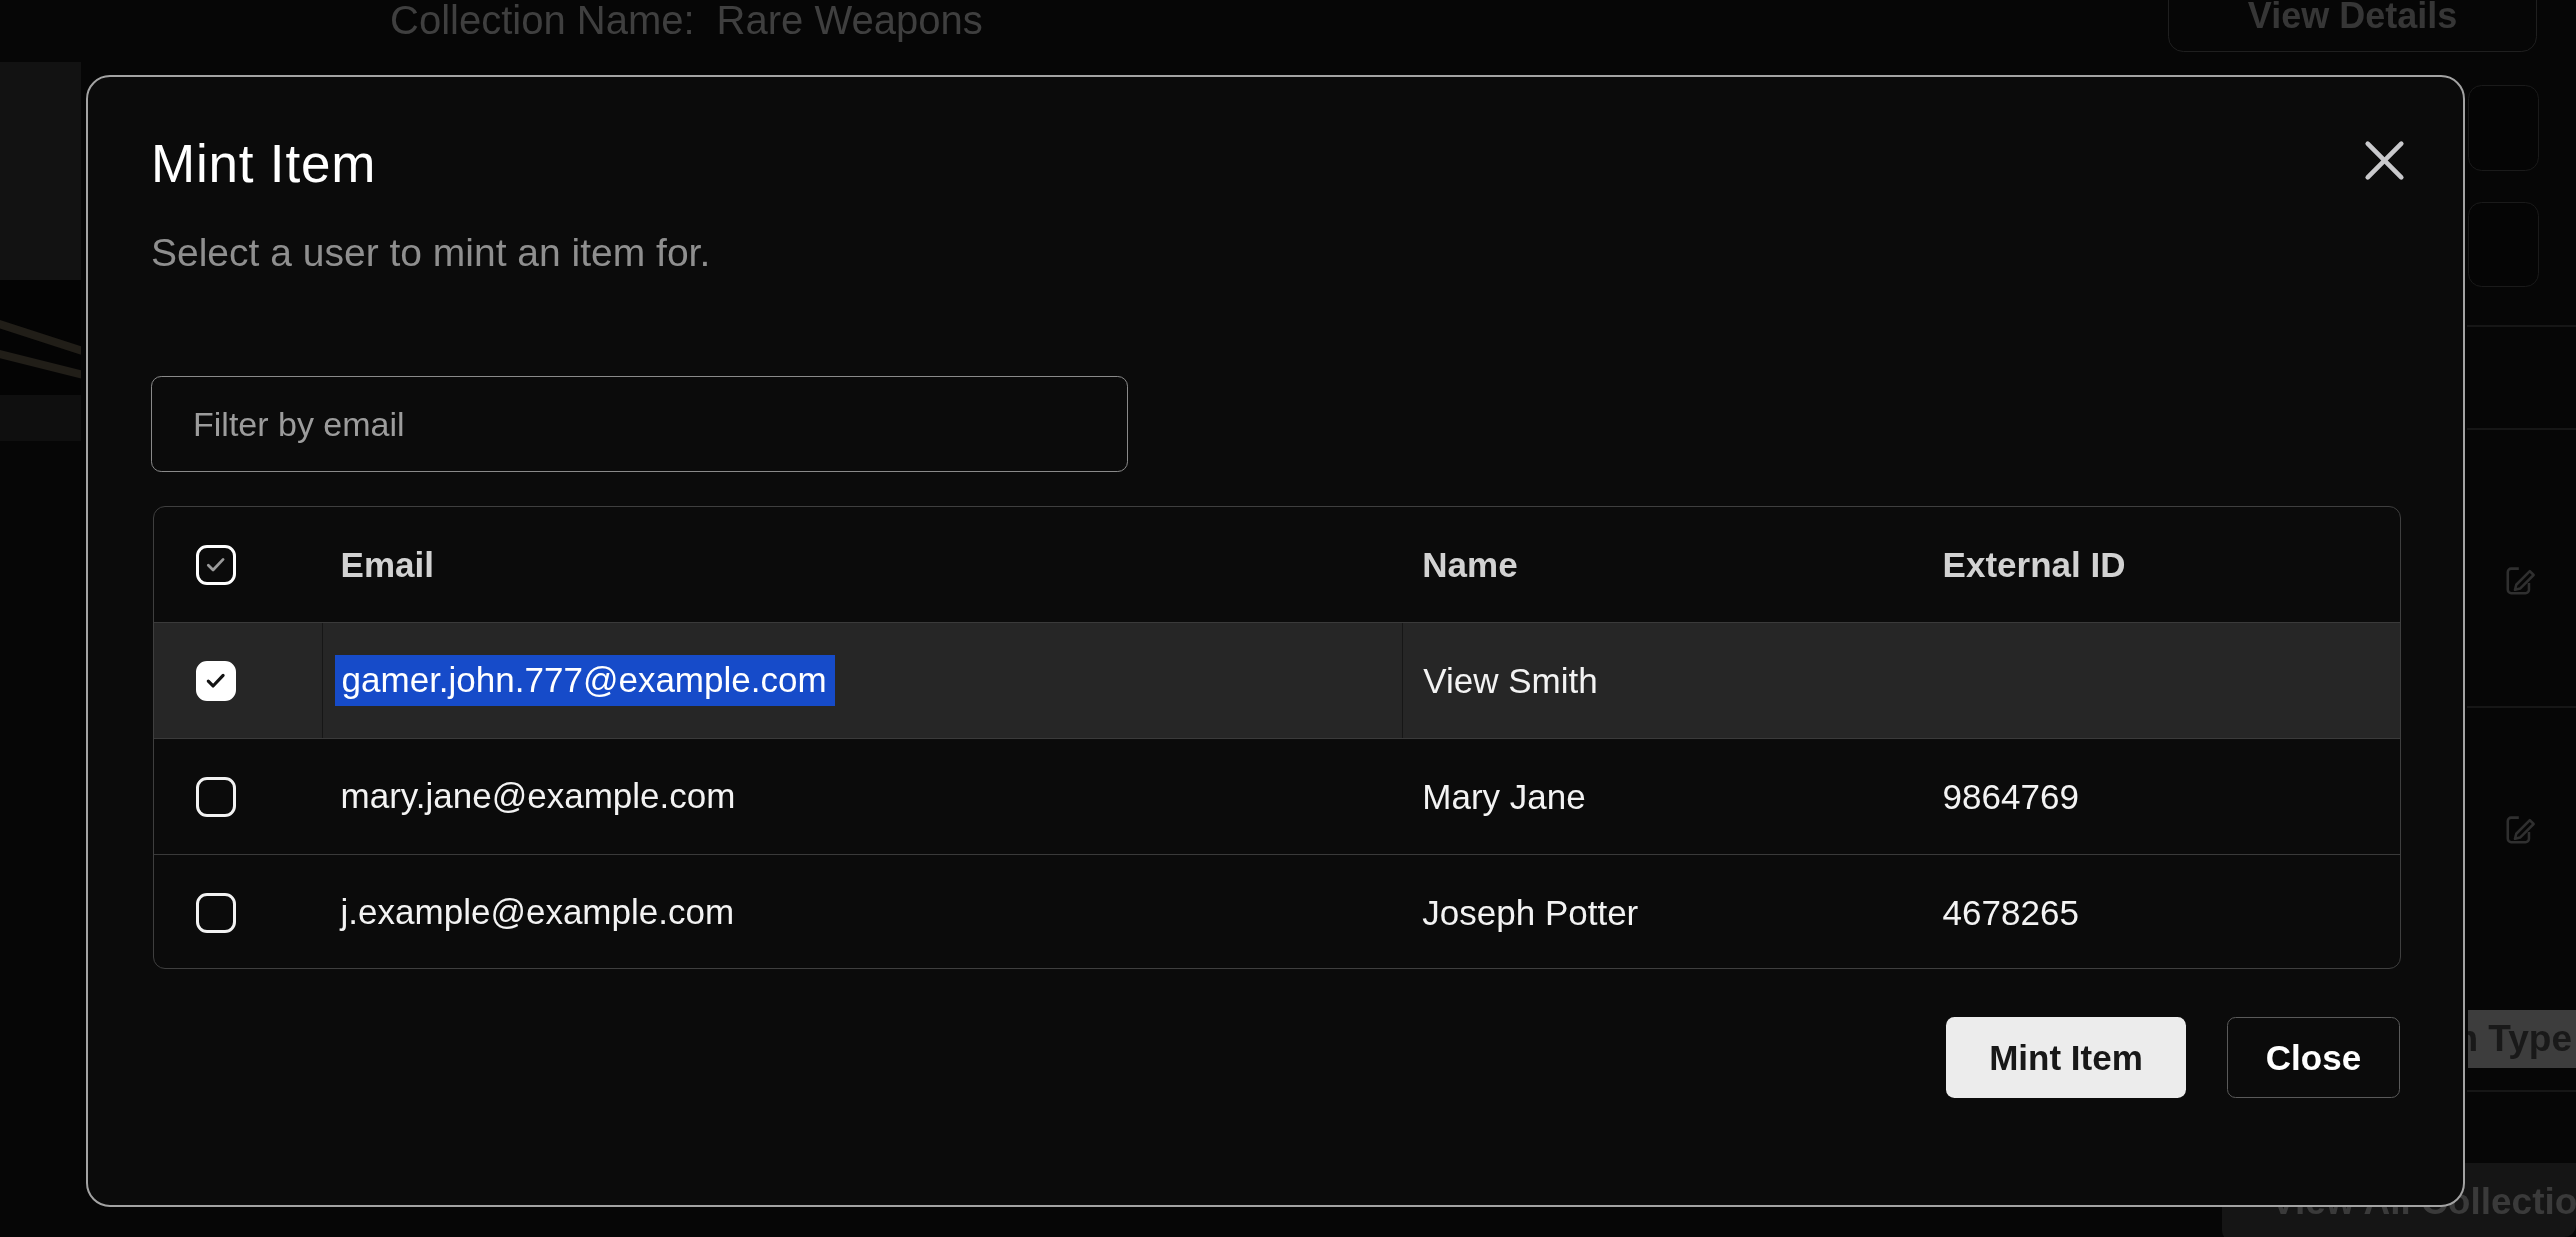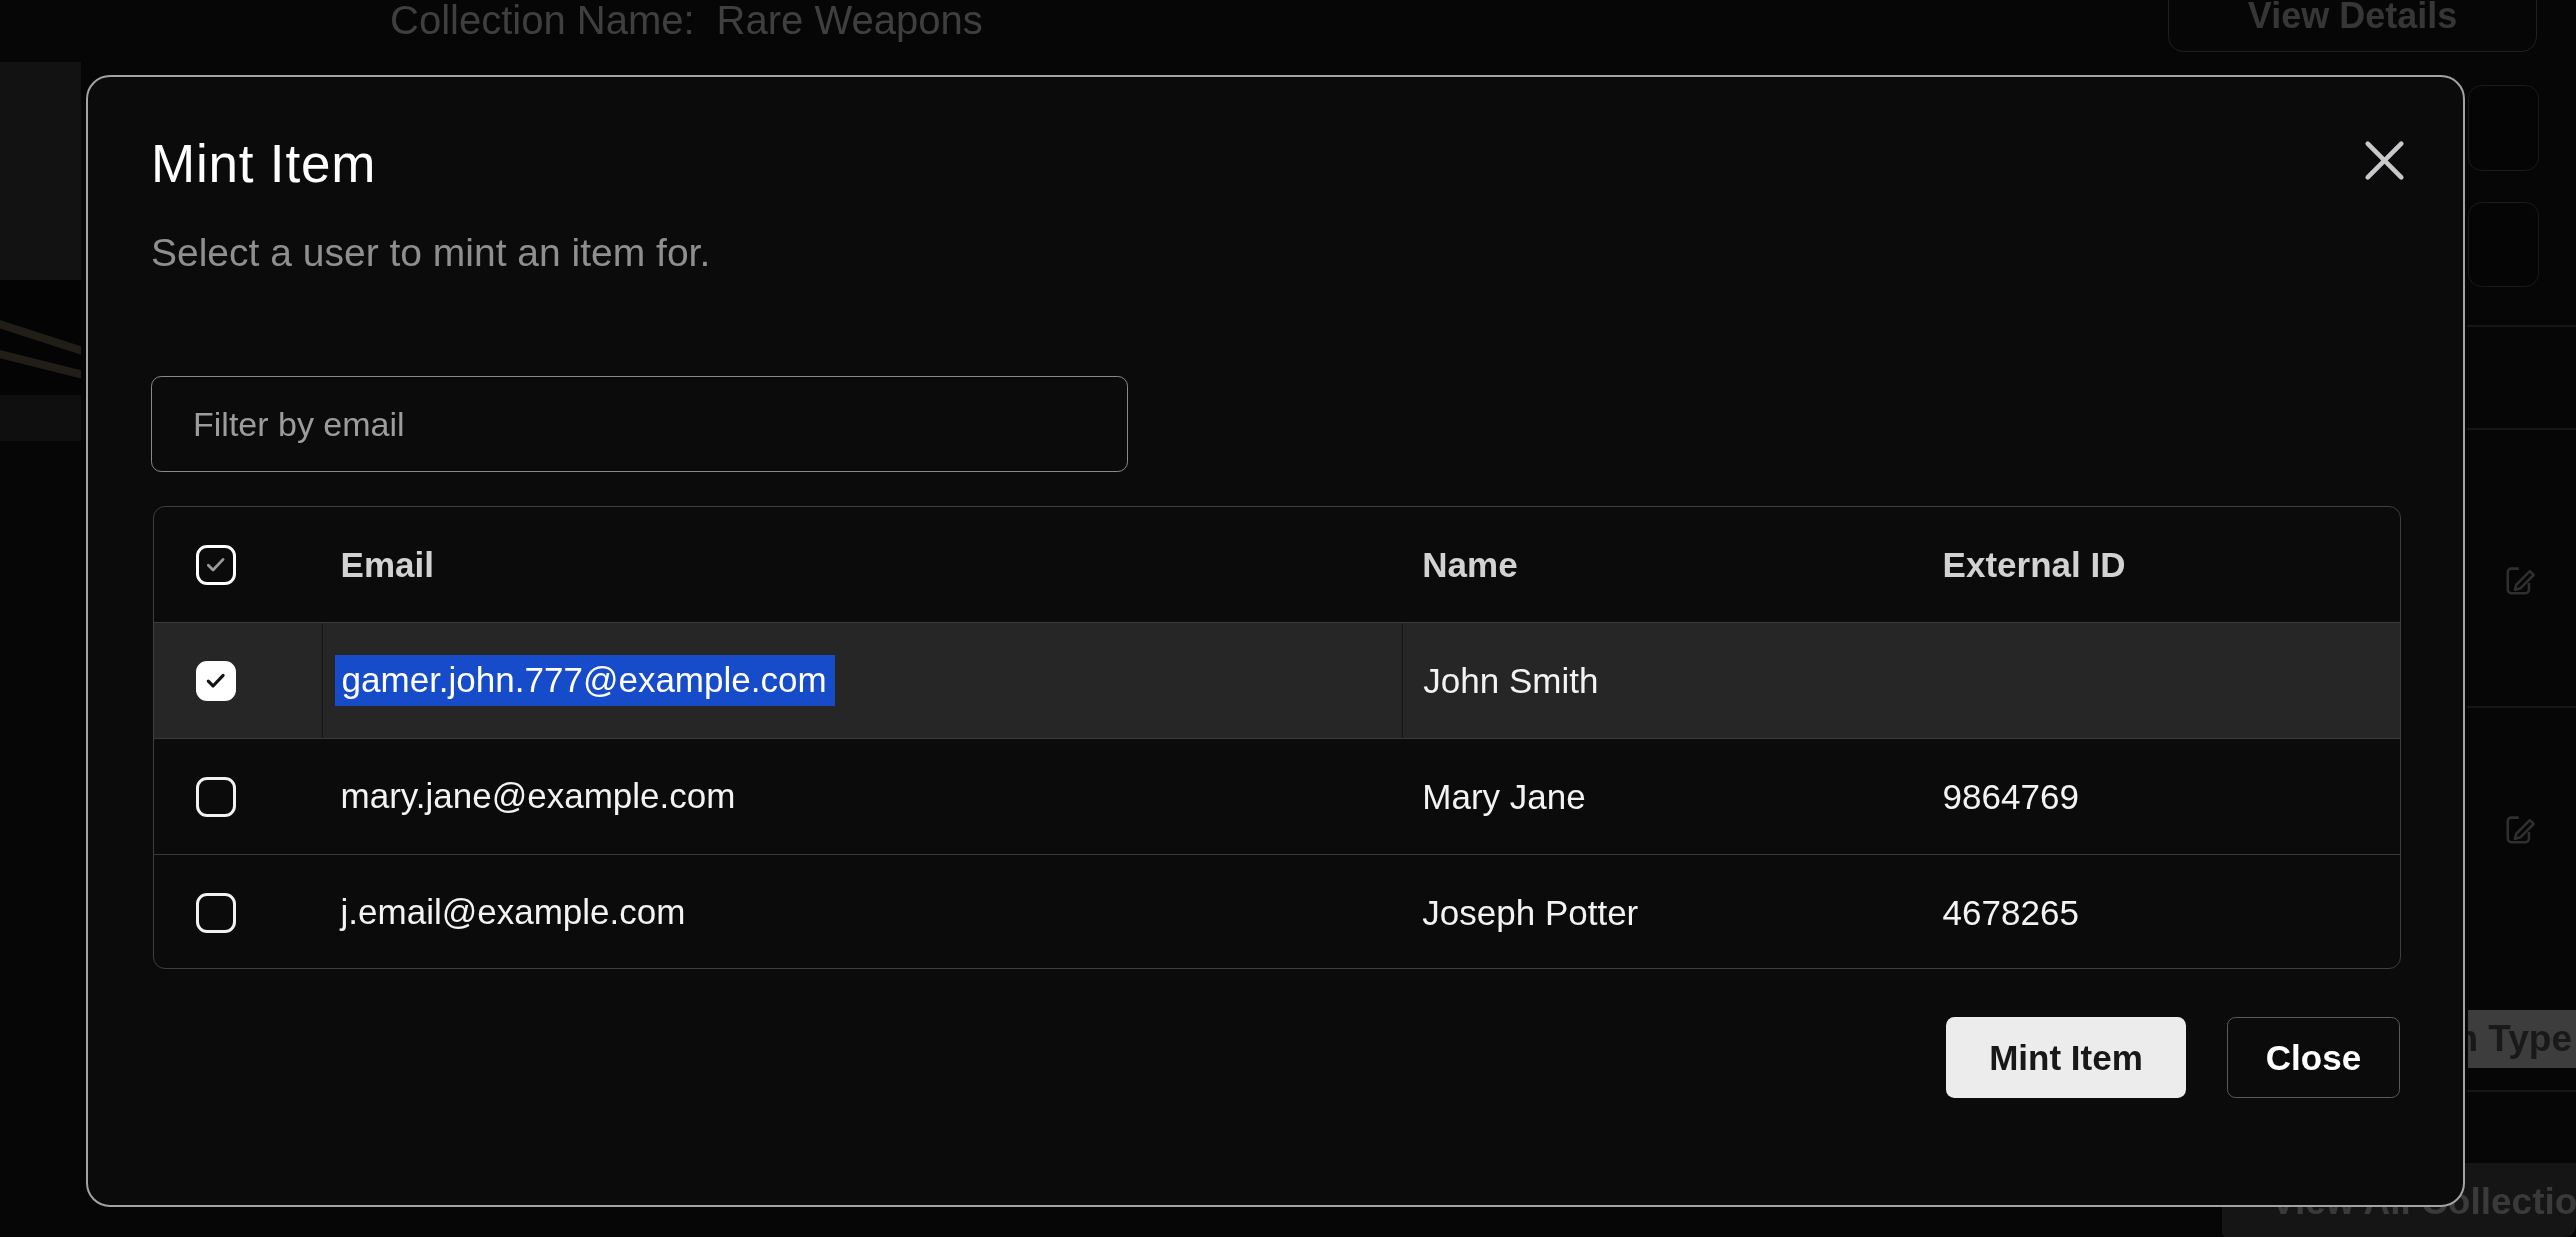--- a/index.html
+++ b/index.html
@@ -159,21 +159,21 @@
         <div class="cell cb-cell">
           <div class="checkbox checked">
             <svg viewBox="0 0 24 24">
                 <path d="M5 12.5l4.5 4.5L19 7" fill="none" stroke="currentColor" stroke-width="3" stroke-linecap="round" stroke-linejoin="round"></path>
               </svg>
           </div>
         </div>
         <div class="cell email-cell">
           <span class="email-text">gamer.john.777@example.com</span>
         </div>
-        <div class="cell name-cell">John Smith</div>
+        <div class="cell name-cell">View Smith</div>
       </div>
 
       <div class="trow">
         <div class="cell cb-cell">
           <div class="checkbox">
             <svg viewBox="0 0 24 24">
                 <path d="M5 12.5l4.5 4.5L19 7" fill="none" stroke="currentColor" stroke-width="3" stroke-linecap="round" stroke-linejoin="round"></path>
               </svg>
           </div>
         </div>
@@ -186,21 +186,21 @@
 
       <div class="trow">
         <div class="cell cb-cell">
           <div class="checkbox">
             <svg viewBox="0 0 24 24">
                 <path d="M5 12.5l4.5 4.5L19 7" fill="none" stroke="currentColor" stroke-width="3" stroke-linecap="round" stroke-linejoin="round"></path>
               </svg>
           </div>
         </div>
         <div class="cell email-cell">
-          <span class="email-text">j.email@example.com</span>
+          <span class="email-text">j.example@example.com</span>
         </div>
         <div class="cell name-cell">Joseph Potter</div>
         <div class="cell id-cell">4678265</div>
       </div>
 
     </div>
 
     <div class="footer">
       <button class="btn btn-mint">Mint Item</button>
       <button class="btn btn-close">Close</button>

